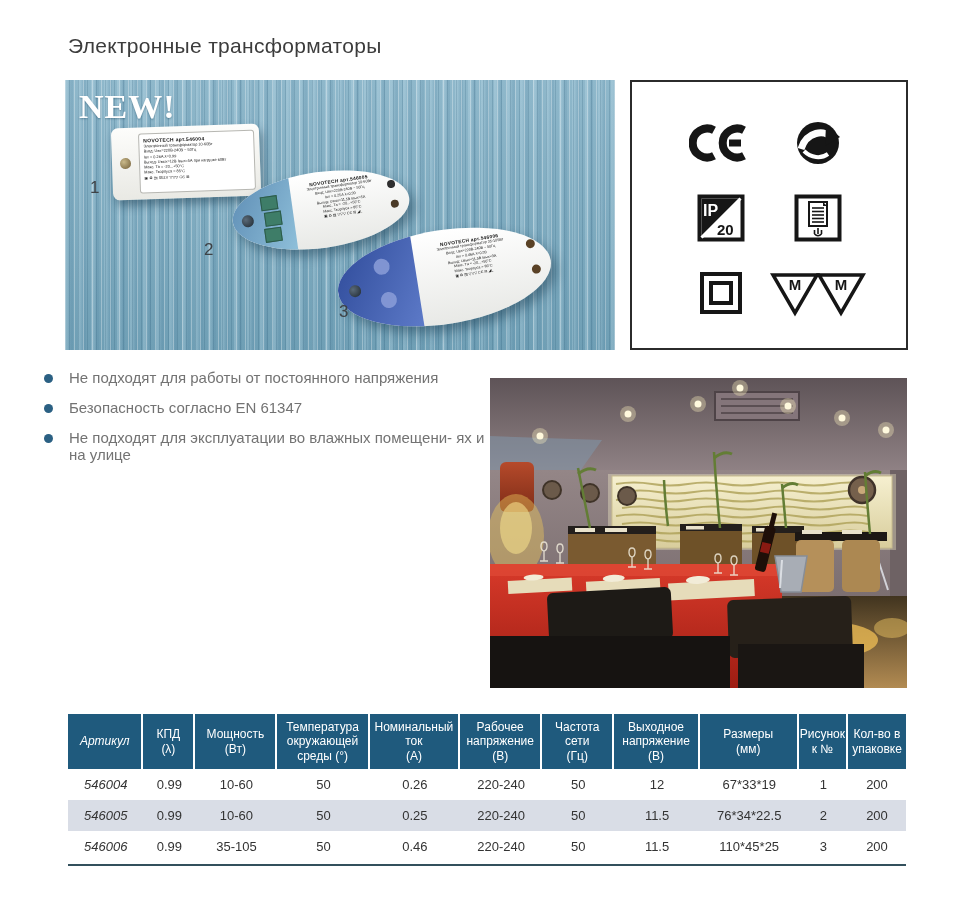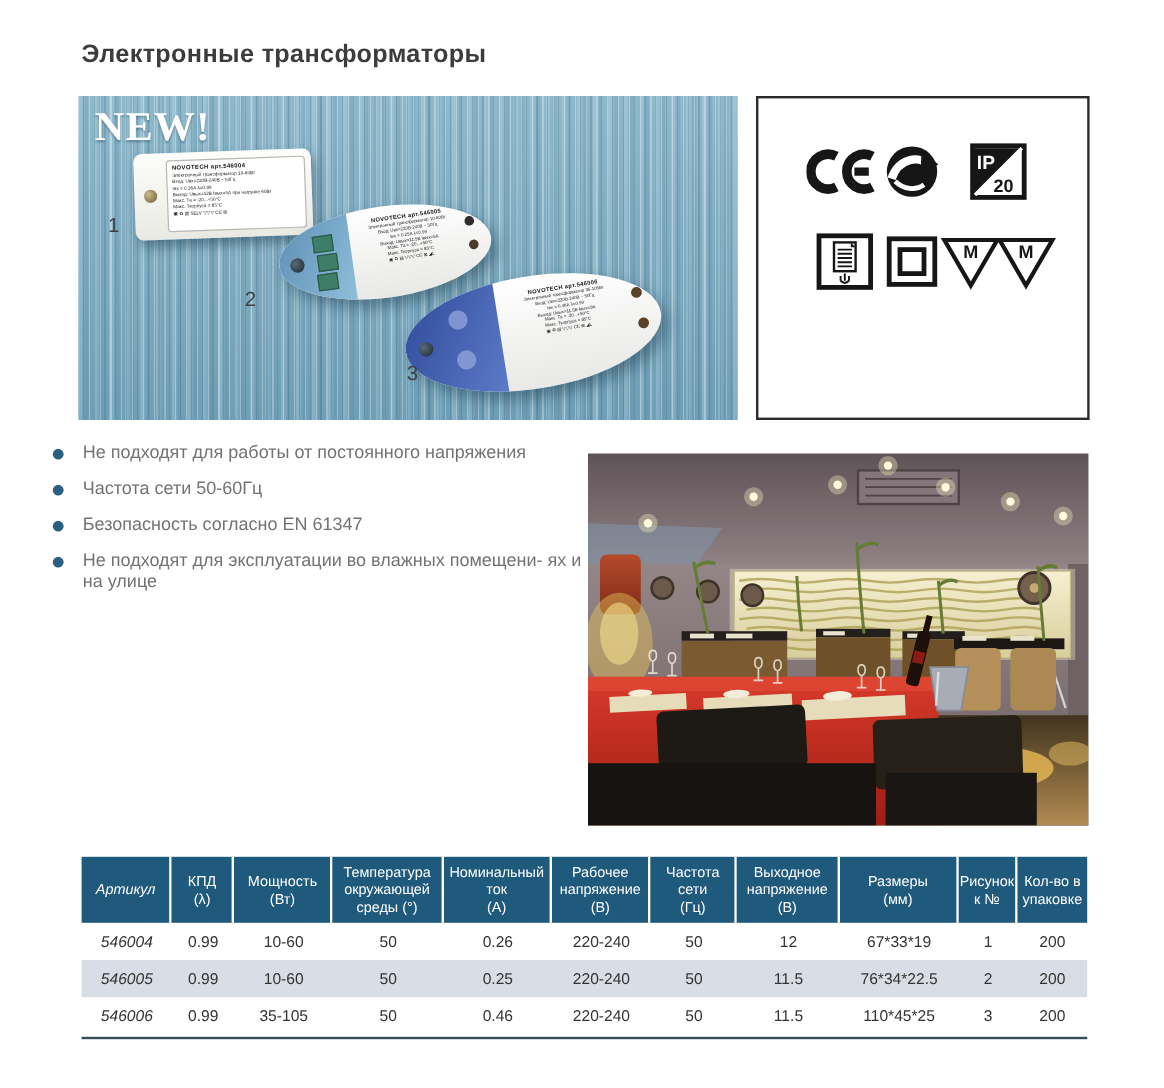--- a/index.html
+++ b/index.html
@@ -1,19 +1,19 @@
 <!DOCTYPE html>
 <html><head>
 <meta charset="utf-8">
 <style>
   html,body{margin:0;padding:0;background:#ffffff;}
   body{width:970px;height:907px;position:relative;font-family:"Liberation Sans",sans-serif;color:#3f3f3f;overflow:hidden;}
 
   
-  .page-title{position:absolute;left:68px;top:20px;font-size:21px;font-weight:bold;color:#3c3c3c;letter-spacing:.3px;}
+  .page-title{position:absolute;left:68px;top:20px;font-size:21px;font-weight:normal;color:#3c3c3c;letter-spacing:.3px;}
 
   
   .hero{position:absolute;left:65px;top:80px;width:550px;height:270px;overflow:hidden;
     background-color:#7baabf;
     background-image:
       repeating-linear-gradient(90deg, rgba(255,255,255,.30) 0 1px, rgba(255,255,255,0) 1px 4px, rgba(25,75,105,.18) 4px 5px, rgba(255,255,255,0) 5px 9px),
       repeating-linear-gradient(90deg, rgba(215,238,248,.22) 0 2px, rgba(80,130,160,.18) 6px 8px, rgba(255,255,255,0) 8px 13px),
       linear-gradient(180deg,#8fb8cb,#6f9fb5);}
   .new-badge{position:absolute;left:14px;top:8px;font-family:"Liberation Serif",serif;font-weight:bold;font-size:34px;color:#fff;letter-spacing:1px;text-shadow:0 1px 2px rgba(30,70,95,.45);}
   .prod-number{position:absolute;font-size:17px;color:#3e4246;}
@@ -36,21 +36,21 @@
   .term{position:absolute;background:#3e7d68;border:1px solid #2c5a4a;}
   .cap-circle{position:absolute;border-radius:50%;background:#8b9dd8;opacity:.85;}
   .oval-screw{position:absolute;width:12px;height:12px;border-radius:50%;background:radial-gradient(circle at 35% 35%,#5a6a78,#1d262e);}
   .oval-text{position:absolute;text-align:center;}
   .oval-text .lbl-title{font-size:4.8px;}
   .oval-text .lbl-body{font-size:3.7px;line-height:1.3;}
   .dot-contact{position:absolute;border-radius:50%;}
 
   
   .cert{position:absolute;left:630px;top:80px;width:278px;height:270px;background:#fff;border:2px solid #2b2b2b;box-sizing:border-box;
-    display:grid;grid-template-columns:1fr 1fr 1fr;grid-template-rows:1fr 1fr 1fr;place-items:center;padding:24px 40px 18px 40px;}
+    display:grid;grid-template-columns:1fr 1fr;grid-template-rows:1fr 1fr 1fr;place-items:center;padding:24px 40px 18px 40px;}
   .cert svg{display:block;}
 
   
   .features{position:absolute;left:40px;top:369px;width:448px;}
   .feat{position:relative;margin-bottom:13px;}
   .feat .dot{position:absolute;left:4px;top:5px;width:9px;height:9px;border-radius:50%;background:#2b6083;}
   .feat p{margin:0 0 0 29px;font-size:15px;line-height:17px;color:#737373;}
   .feat:nth-child(5) p{text-align:justify;}
   .feat:nth-child(6) p{white-space:pre-line;}
 
@@ -174,24 +174,20 @@
     <polygon points="49,6 93,6 71,44" fill="none" stroke="#161616" stroke-width="3.5"></polygon>
     <text x="25" y="21" text-anchor="middle" fill="#161616" font-size="15" font-weight="bold">M</text>
     <text x="71" y="21" text-anchor="middle" fill="#161616" font-size="15" font-weight="bold">M</text>
   </svg>
 </div>
 
 <div class="features">
   <div class="feat">
       <span class="dot"></span>
       <p>Не подходят для работы от постоянного напряжения</p>
-    </div>
-  <div class="feat">
-      <span class="dot"></span>
-      <p>Частота сети 50-60Гц</p>
     </div>
   <div class="feat">
       <span class="dot"></span>
       <p>Безопасность согласно EN 61347</p>
     </div>
   <div class="feat">
       <span class="dot"></span>
       <p>Не подходят для эксплуатации во влажных помещени-
 ях  и на улице</p>
     </div>

